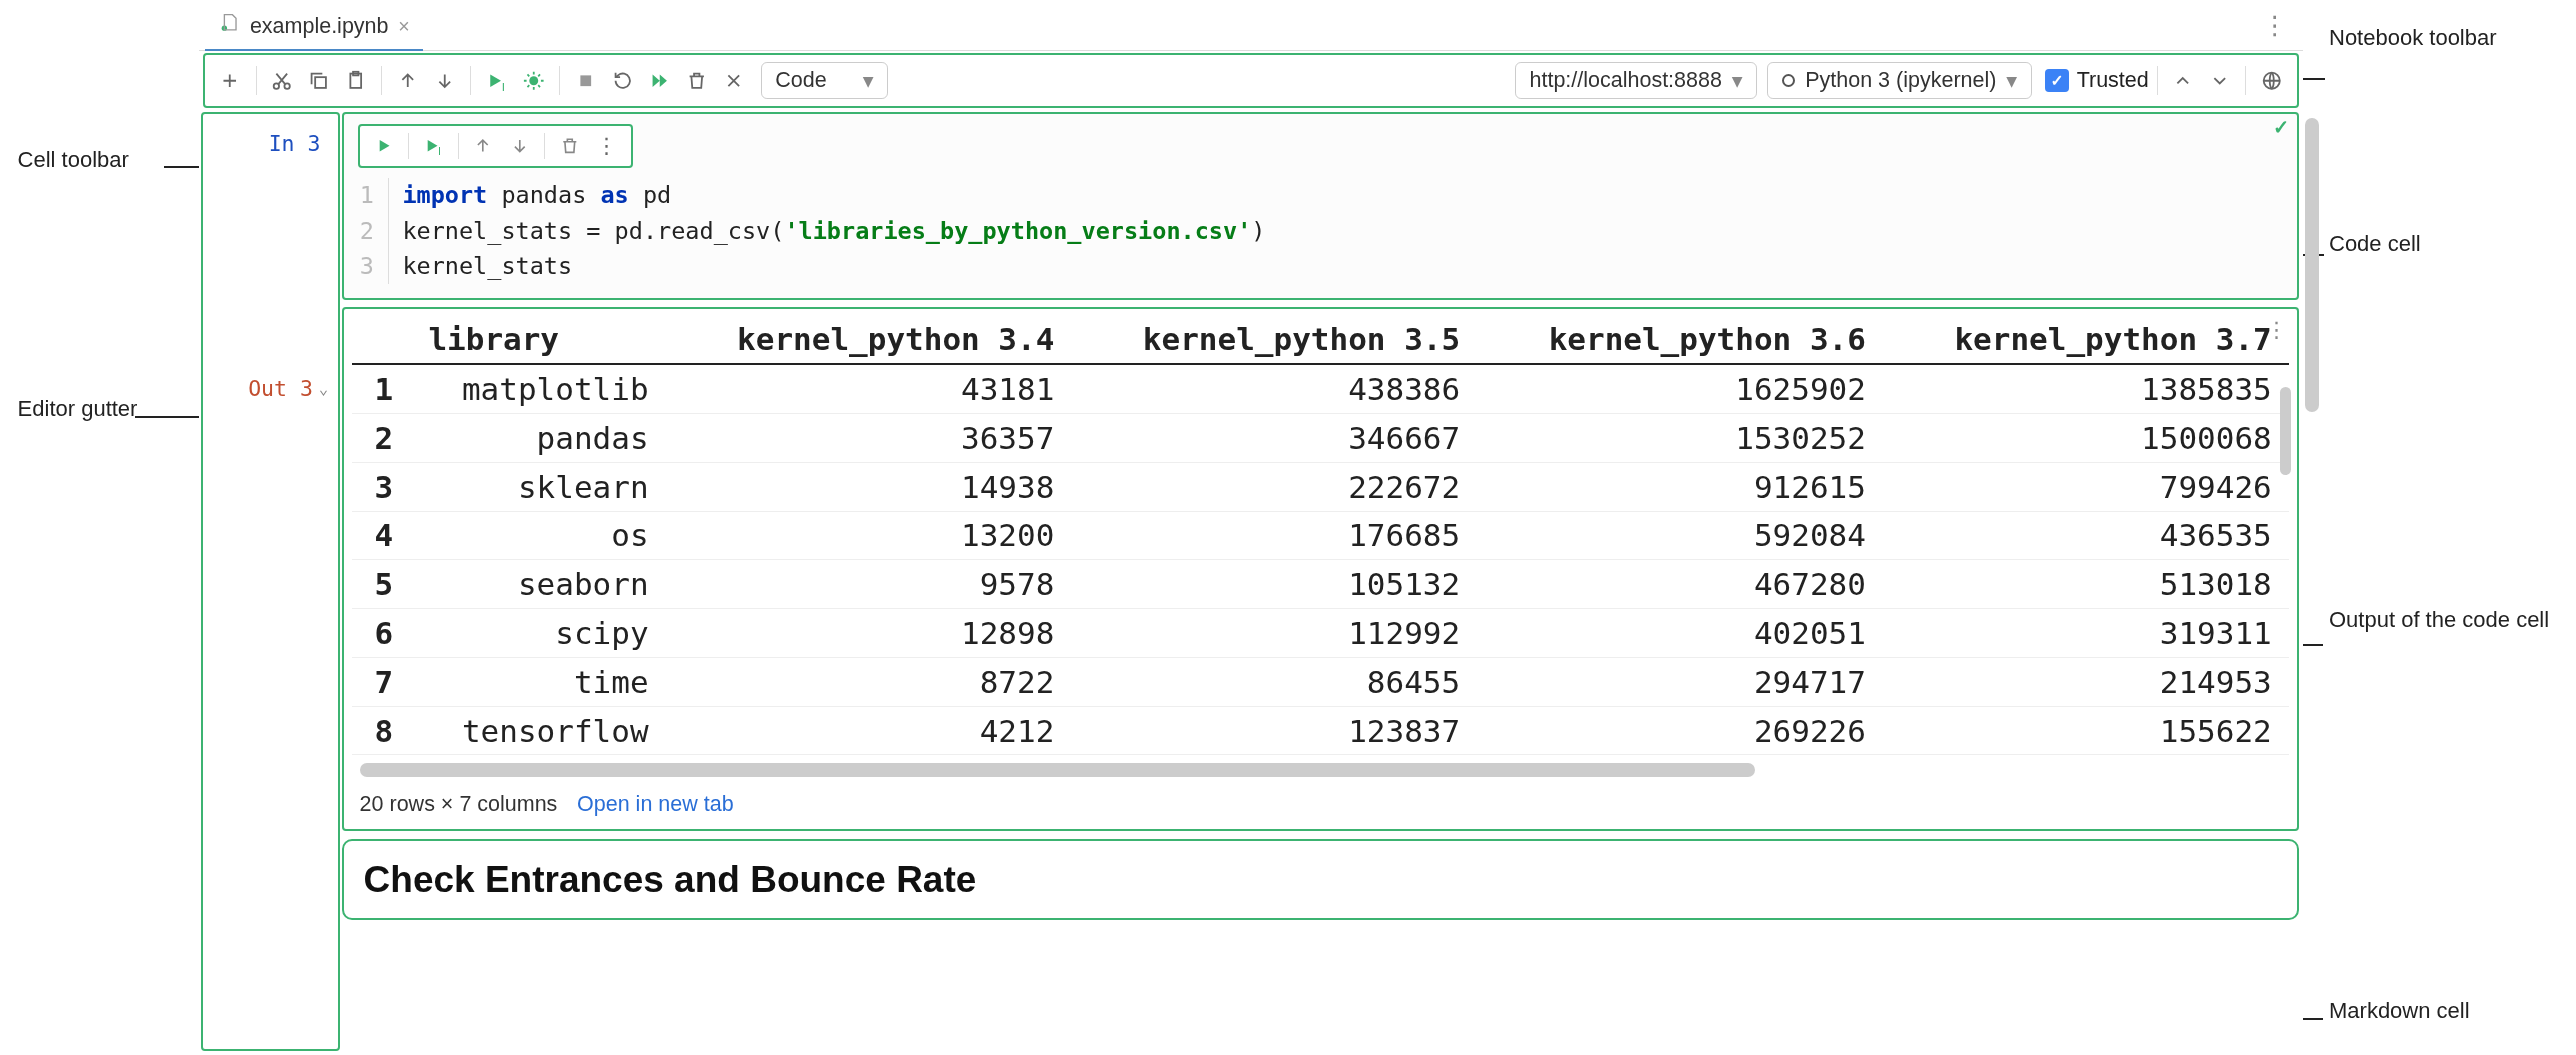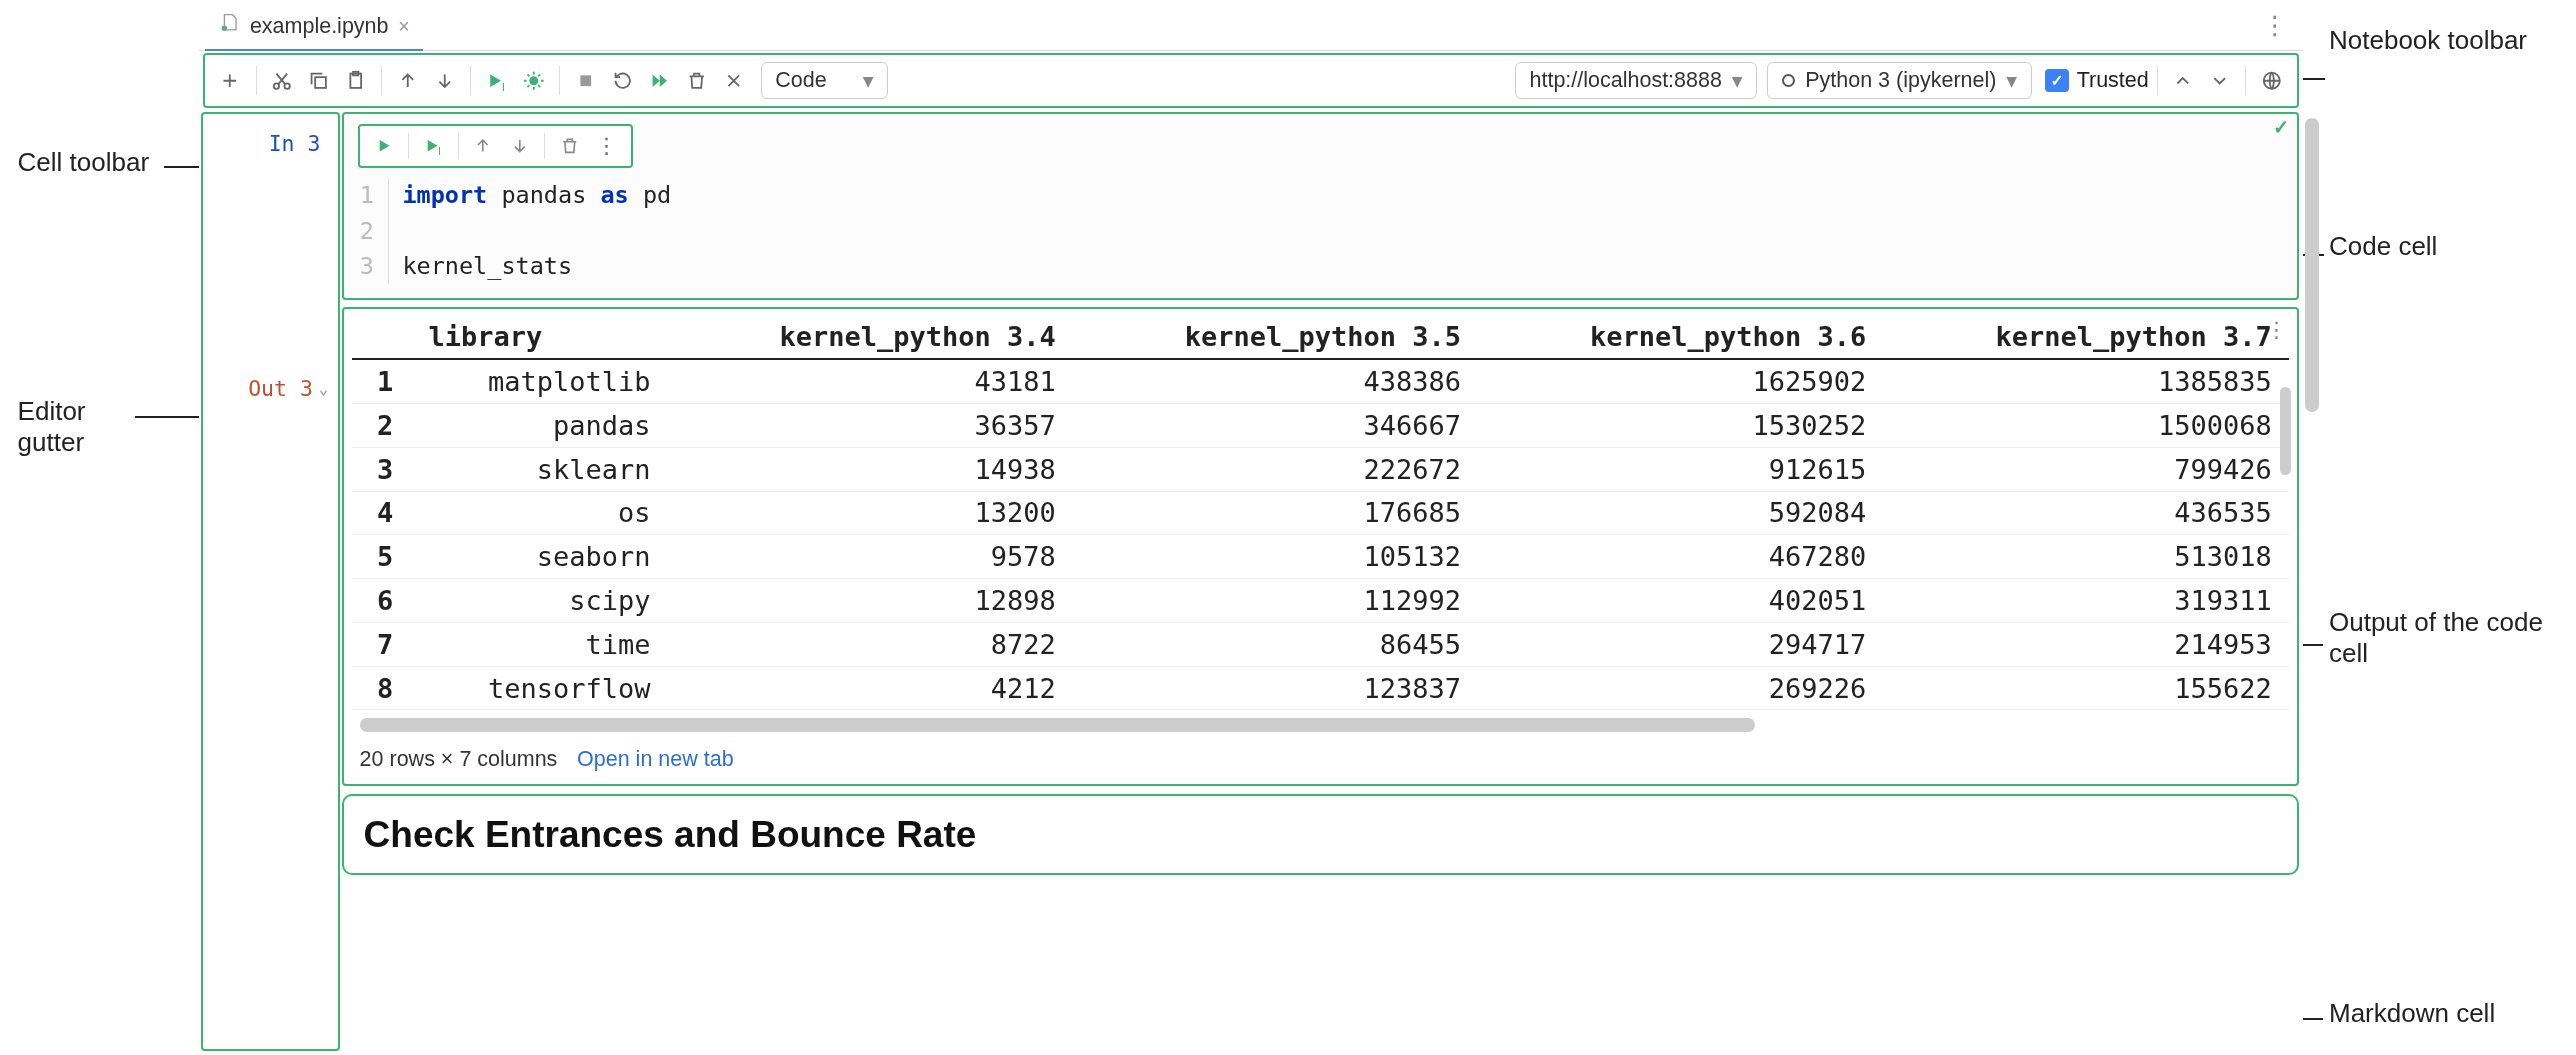--- a/index.html
+++ b/index.html
@@ -1,18 +1,18 @@
 <!DOCTYPE html>
 <html><head>
 <meta charset="utf-8">
 <style>
 * { box-sizing: border-box; margin: 0; padding: 0; }
 body { font-family: -apple-system, BlinkMacSystemFont, "Segoe UI", Helvetica, Arial, sans-serif; background: #fff; width: 2576px; height: 1055px; font-size: 21.5px; color: #222; position: relative; }
 
-.annotation { position: absolute; color: #222; font-size: 26px; font-weight: 400; }
+.annotation { position: absolute; color: #222; font-size: 22px; font-weight: 400; }
 .ann-line { position: absolute; border-top: 2px solid #222; }
 
 .ide { position: absolute; left: 199px; top: 0; width: 2104px; height: 1055px; background: #fff; border-radius: 3.9px; }
 
 .tabbar { display: flex; align-items: center; height: 51px; border-bottom: 1px solid #dcdcdc; padding: 0 5.9px; justify-content: space-between; gap: 20px; }
 .tab { display: flex; align-items: center; gap: 9.8px; padding: 0 13.7px; height: 47px; border-bottom: 2.9px solid transparent; font-size: 21.5px; color: #333; position: relative; top: 2px; }
 .tab.active { border-bottom-color: #4a88c7; }
 .tab .file-icon svg { width: 21.5px; height: 21.5px; }
 .tab .close { color: #999; font-size: 19.6px; }
 
@@ -44,21 +44,21 @@
 .ctbtn.run svg { fill: #3cb371; }
 .csep { width: 1px; height: 25.4px; background: #ddd; margin: 0 3.9px; }
 
 .code-area { font-family: "Menlo", "Consolas", monospace; font-size: 23.5px; line-height: 1.5; padding: 2px 7.8px 9.8px 7.8px; }
 .code-line { display: flex; }
 .lineno { width: 31px; text-align: right; color: #bbb; padding-right: 13.7px; border-right: 1px solid #ddd; margin-right: 13.7px; }
 .kw { color: #0033b3; font-weight: 600; }
 .str { color: #067d17; font-weight: 600; }
 
 .output-box { border: 2px solid #3cb371; border-radius: 3.9px; background: #fff; padding: 5.9px 7.8px; }
-.dataframe { width: 100%; border-collapse: collapse; font-family: "Menlo", "Consolas", monospace; font-size: 27px; }
+.dataframe { width: 100%; border-collapse: collapse; font-family: "Menlo", "Consolas", monospace; font-size: 31px; }
 .dataframe th, .dataframe td { padding: 5.9px 17.6px; text-align: right; border-bottom: 1px solid #eee; white-space: nowrap; }
 .dataframe thead th { border-bottom: 2px solid #222; font-weight: 700; text-align: left; }
 .dataframe thead th.num-col, .dataframe td.num { text-align: right; }
 .dataframe thead th:first-child { width: 59px; }
 .dataframe tbody th { text-align: right; font-weight: 700; width: 59px; }
 .dataframe td.lib { text-align: right; }
 .table-meta { padding: 11.7px 7.8px 5.9px 7.8px; font-size: 21.5px; color: #333; }
 .table-meta a { color: #2a6ed6; text-decoration: none; margin-left: 13.7px; }
 .hscroll { height: 13.7px; background: #ccc; border-radius: 6.9px; margin: 7.8px 29px 3.9px 7.8px; width: 72%; }
 .vscroll-stub { position: absolute; right: 5.9px; top: 78px; width: 11.7px; height: 88px; background: #ccc; border-radius: 5.9px; }
@@ -270,20 +270,21 @@
             </div>
           <div class="ctbtn">⋮</div>
         </div>
         <div class="code-area">
           <div class="code-line">
               <span class="lineno">1</span>
               <span><span class="kw">import</span><span> pandas </span><span class="kw">as</span><span> pd</span></span>
             </div>
           <div class="code-line">
               <span class="lineno">2</span>
+              <span><span>kernel_stats = pd.read_csv(</span><span class="str">'libraries_by_python_version.csv'</span><span>)</span></span>
             </div>
           <div class="code-line">
               <span class="lineno">3</span>
               <span>kernel_stats</span>
             </div>
         </div>
       </div>
 
       <div class="output-box" style="position:relative;">
         <div class="more-col">⋮</div>

